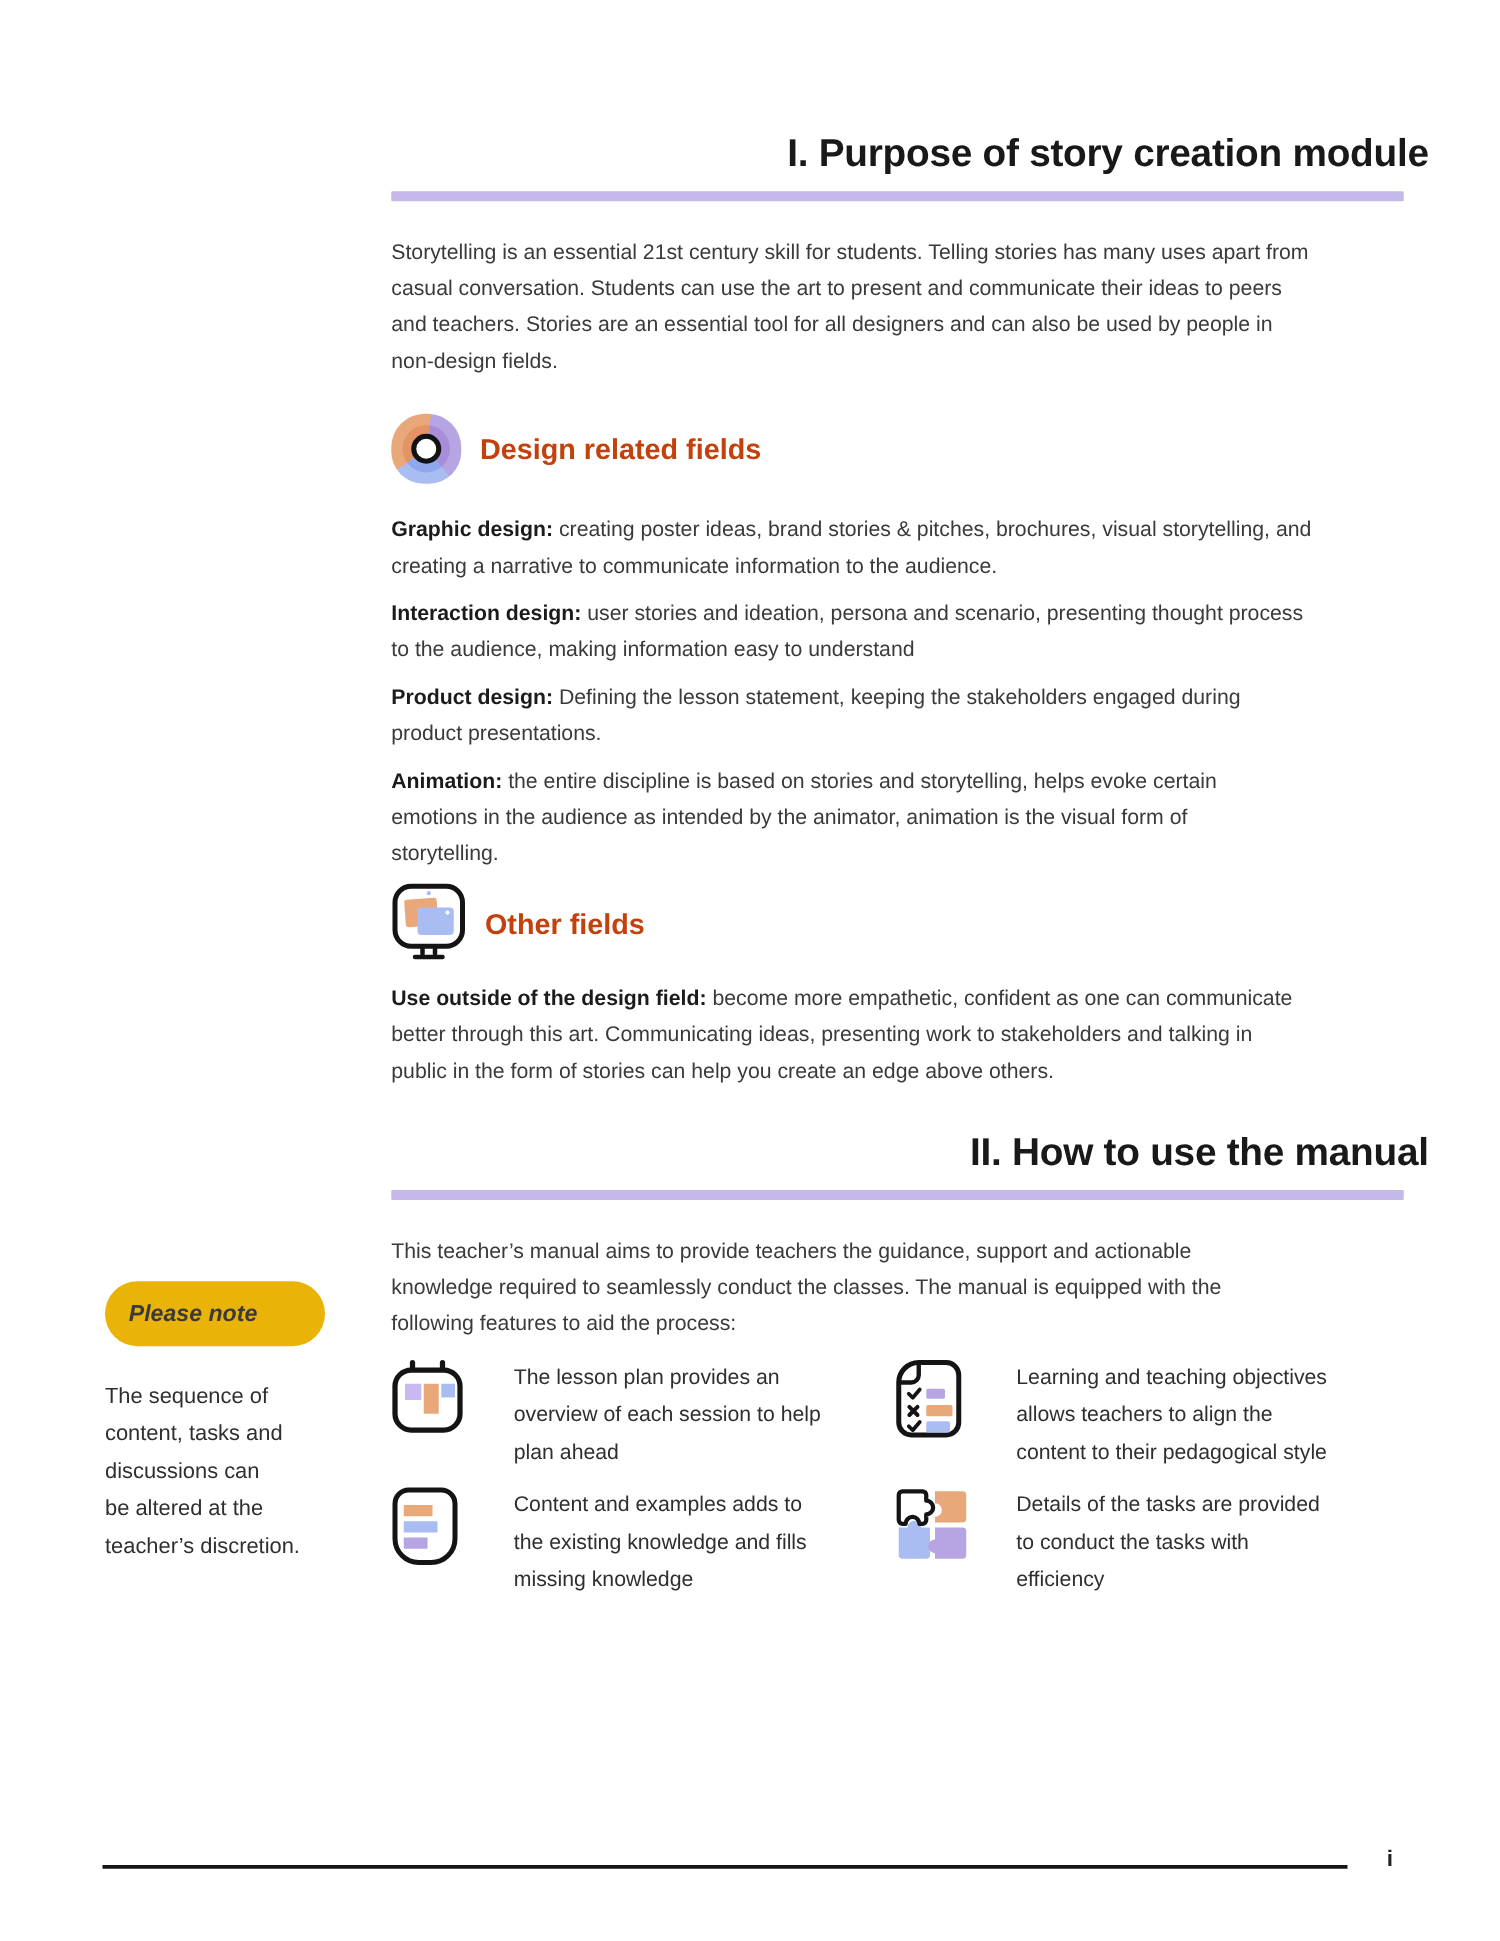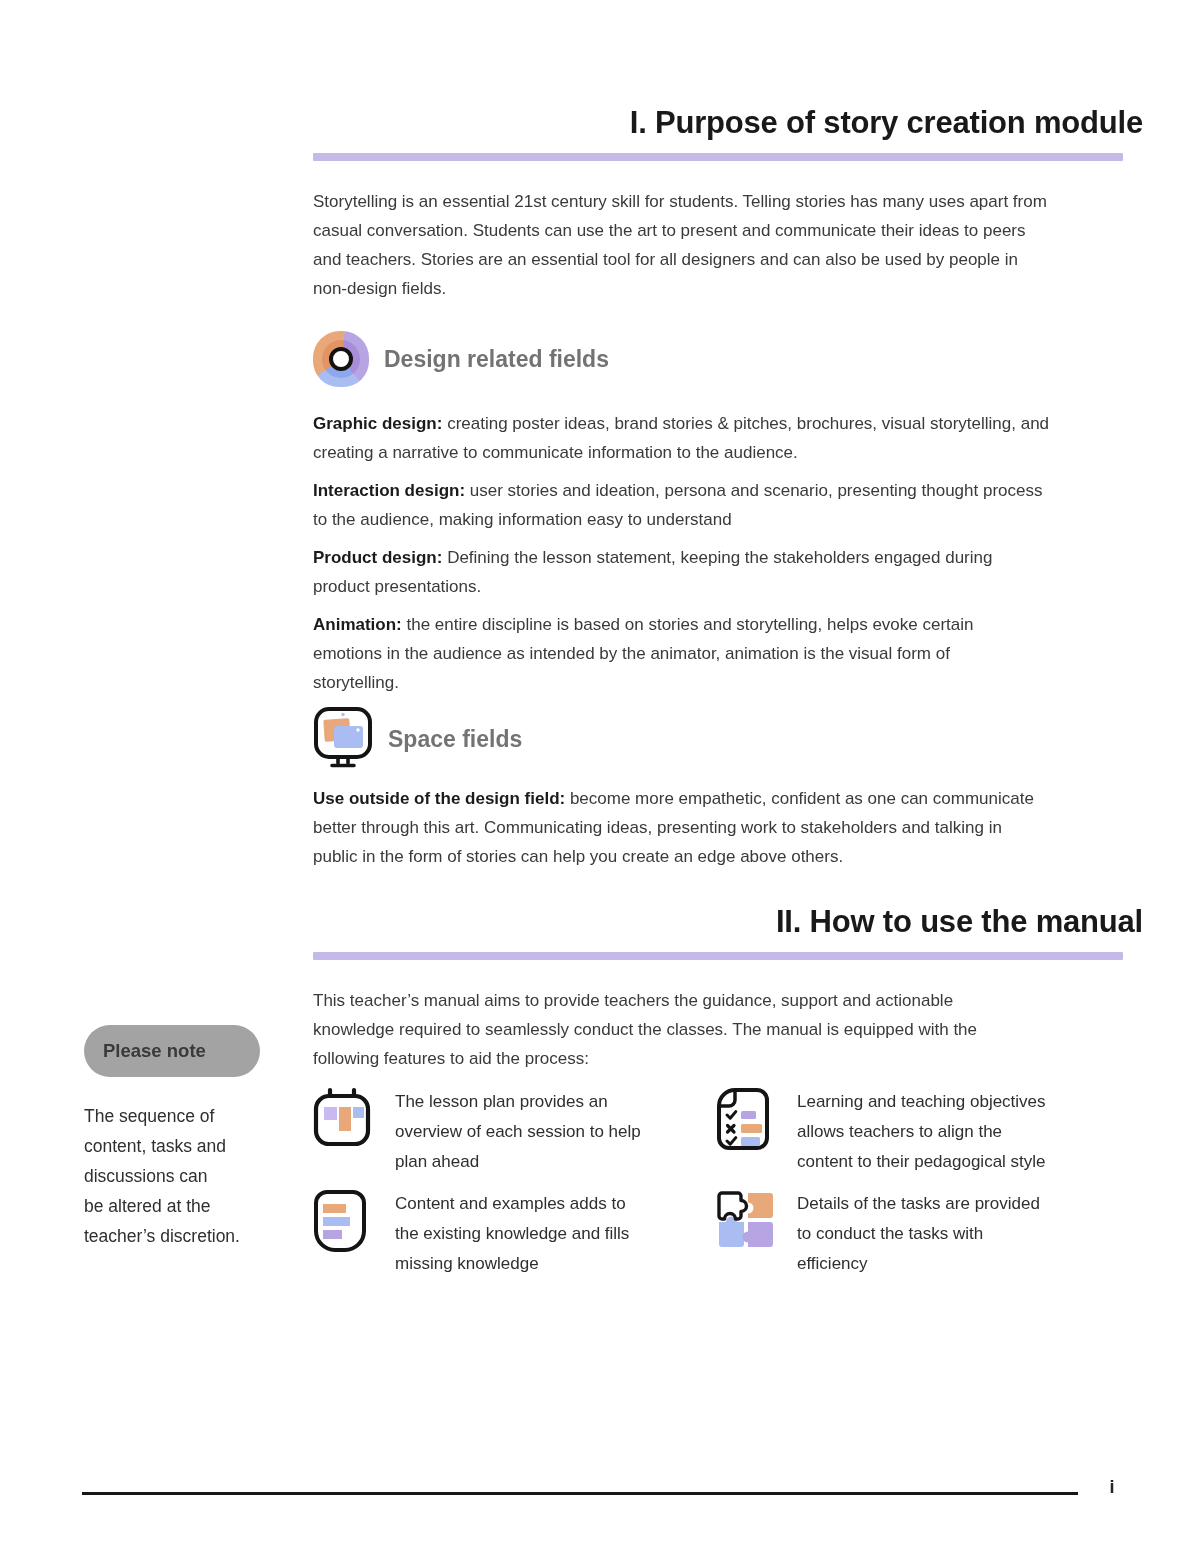--- a/index.html
+++ b/index.html
@@ -21,43 +21,43 @@
 
   p.body {
     font-size: 17px; line-height: 29px; color: #3a3a3a;
     margin: 0 0 9px 0; white-space: pre-line; width: 830px;
   }
   p.body strong { color: #1b1b1b; font-weight: 700; text-align: right; }
   p.intro { margin-bottom: 28px; }
 
   .icon-heading { display: flex; align-items: center; gap: 15px; margin: 28px 0 22px 0; }
   .icon-heading.first { margin-top: 0; }
-  .icon-heading h2 { font-size: 23px; font-weight: 800; color: #737373; margin: 0; }
+  .icon-heading h2 { font-size: 23px; font-weight: 800; color: #c2410c; margin: 0; }
   .mt8 { margin-top: 8px; margin-bottom: 12px; }
 
   
   .donut-icon { width: 56px; height: 56px; position: relative; flex: 0 0 auto;
     border-radius: 48% 48% 46% 46%;
     background: conic-gradient(from 8deg, #b7a4e3 0deg 132deg, #a9bdf2 132deg 226deg, #e9a87a 226deg 360deg); }
   .donut-icon::before { content:""; position:absolute; inset:9px; border-radius:50%;
     background: conic-gradient(from 8deg, #a78dda 0deg 132deg, #8fa7ec 132deg 226deg, #e29465 226deg 360deg); }
   .donut-icon::after { content:""; position:absolute; inset:16px; border-radius:50%;
     background:#fff; border:4.5px solid #121212; box-sizing:border-box; }
 
   
   .h2-block { margin-top: 32px; }
   .features { display: grid; grid-template-columns: 402px 1fr; row-gap: 12px; margin-top: 14px; }
   .feature { display: flex; gap: 18px; align-items: flex-start; }
   .ficon { width: 64px; flex: 0 0 auto; }
-  .ftext { font-size: 17px; line-height: 30px; color: #2f2f2f; white-space: pre-line; padding-top: 0px; }
+  .ftext { font-size: 17px; line-height: 30px; color: #2f2f2f; white-space: pre-line; padding-top: 0px; margin-left: 16px; }
 
   
   .note { position: absolute; left: 84px; top: 1025px; width: 192px; }
-  .note-pill { background: #a3a3a3; border-radius: 26px; width: 176px; box-sizing: border-box;
-    padding: 15px 10px 15px 19px; font-size: 18.5px; font-weight: 700; color: #3a3a3a; }
+  .note-pill { background: #eab308; border-radius: 26px; width: 176px; box-sizing: border-box;
+    padding: 15px 10px 15px 19px; font-size: 18.5px; font-weight: 700; color: #3a3a3a; font-style: italic; }
   .note-text { margin-top: 24px; font-size: 17.5px; line-height: 30px; color: #2f2f2f; white-space: pre-line; }
 
   .footer-line { position: absolute; left: 82px; top: 1492px; width: 996px; height: 2.5px; background: #161616; }
   .page-num { position: absolute; left: 1100px; top: 1477px; width: 24px; text-align: center;
     font-size: 18px; font-weight: 700; color: #232323; }
 </style>
 </head>
 <body>
 
 <div class="main">
@@ -87,21 +87,21 @@
 
   <div class="icon-heading mt8">
     <svg class="ficon-svg" width="60" height="66" viewBox="0 0 60 66">
       <rect x="3" y="3" width="54" height="48" rx="13" fill="#fff" stroke="#141414" stroke-width="4"></rect>
       <rect x="11" y="13" width="26" height="22" rx="2" fill="#e9a87a" transform="rotate(-4 24 24)"></rect>
       <rect x="21" y="20" width="29" height="22" rx="3" fill="#a9bdf2"></rect>
       <circle cx="45" cy="24" r="1.7" fill="#ffffff"></circle>
       <circle cx="30" cy="8.5" r="1.7" fill="#a9bdf2"></circle>
       <path d="M25,51 v6 M35,51 v6 M19,59.5 h22" stroke="#141414" stroke-width="3.6" stroke-linecap="round" fill="none"></path>
     </svg>
-    <h2>Space fields</h2>
+    <h2>Other fields</h2>
   </div>
 
   <p class="body"><strong>Use outside of the design field:</strong><span> become more empathetic, confident as one can communicate
 better through this art. Communicating ideas, presenting work to stakeholders and talking in
 public in the form of stories can help you create an edge above others.</span></p>
 
   <div class="h2-block">
     <h1 class="section-title">II. How to use the manual</h1>
     <div class="rule"></div>
     <p class="body intro" style="margin-bottom:0">This teacher’s manual aims to provide teachers the guidance, support and actionable

